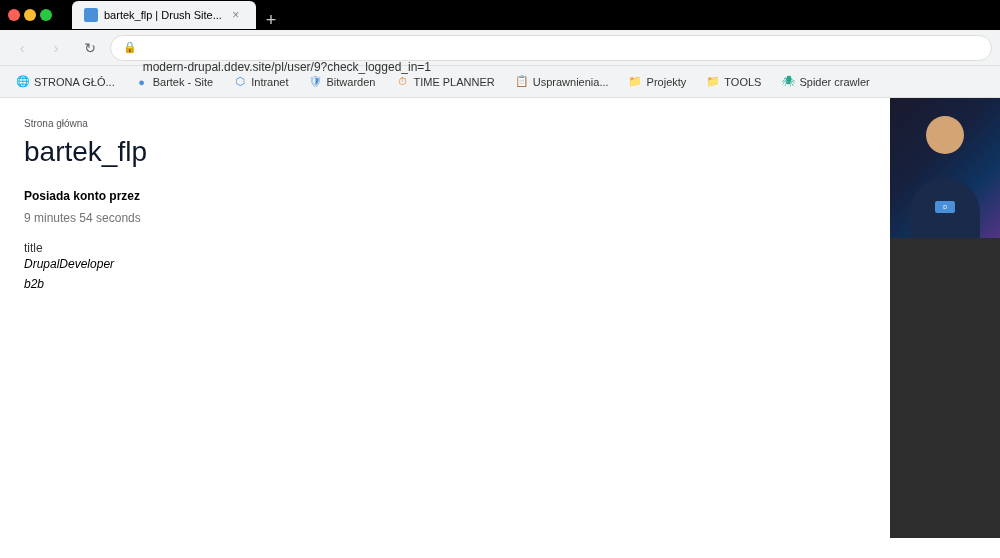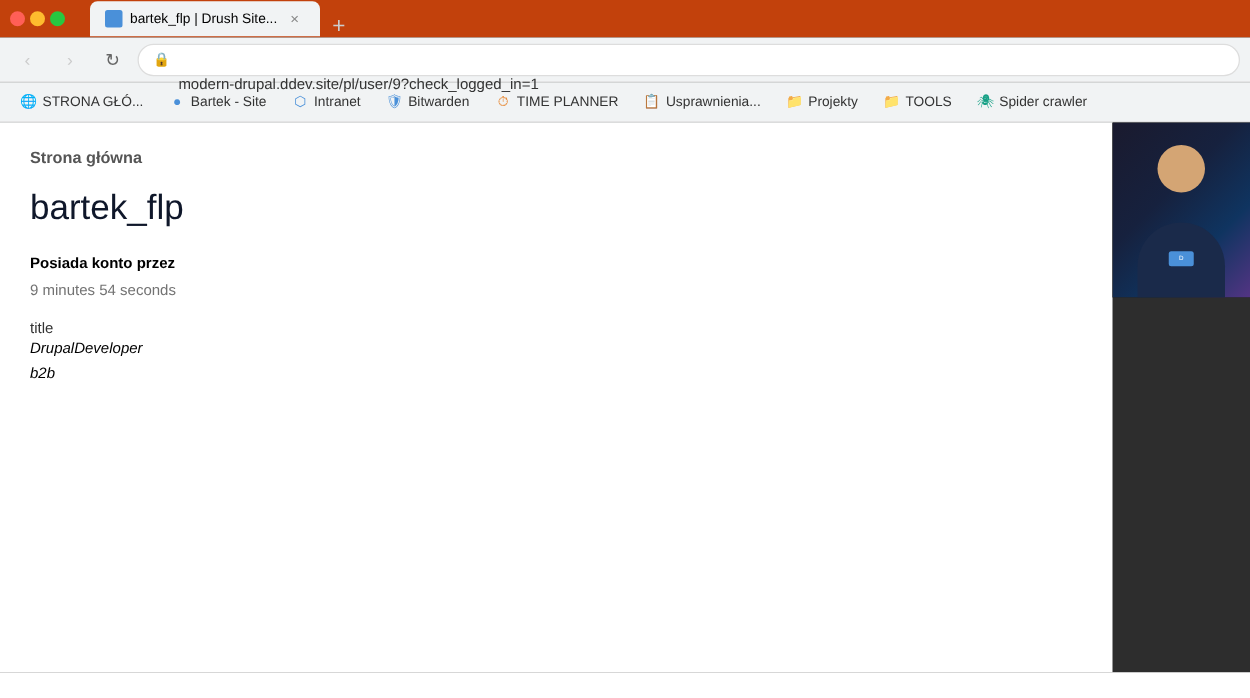--- a/index.html
+++ b/index.html
@@ -3,21 +3,21 @@
   <meta charset="utf-8">
   <style>
     * { margin: 0; padding: 0; box-sizing: border-box; }
     body { font-family: Arial, sans-serif; background: #fff; font-size: 13px; color: #000; overflow: hidden; }
 
     
     .browser-chrome { background: #2d2d2d; width: 1000px; }
 
     
     .title-bar {
-      background: #c2410c;
+      background: #000000;
       height: 30px;
       display: flex;
       align-items: center;
       padding: 0 8px;
       gap: 4px;
     }
     .window-controls { display: flex; gap: 4px; margin-right: 8px; }
     .window-btn {
       width: 12px; height: 12px; border-radius: 50%; border: none; cursor: pointer;
     }
@@ -129,24 +129,23 @@
 
     
     .page-content {
       background: #fff;
       width: 890px;
       min-height: 440px;
       padding: 20px 24px;
     }
 
     .breadcrumb {
-      font-size: 13px;
+      font-size: 10px;
       color: #555;
-      margin-bottom: 16px;
-      font-weight: bold;
+      margin-bottom: 6px;
     }
 
     .page-title {
       font-size: 28px;
       font-weight: 400;
       color: #0f172a;
       margin-bottom: 20px;
       line-height: 1.2;
     }
 

